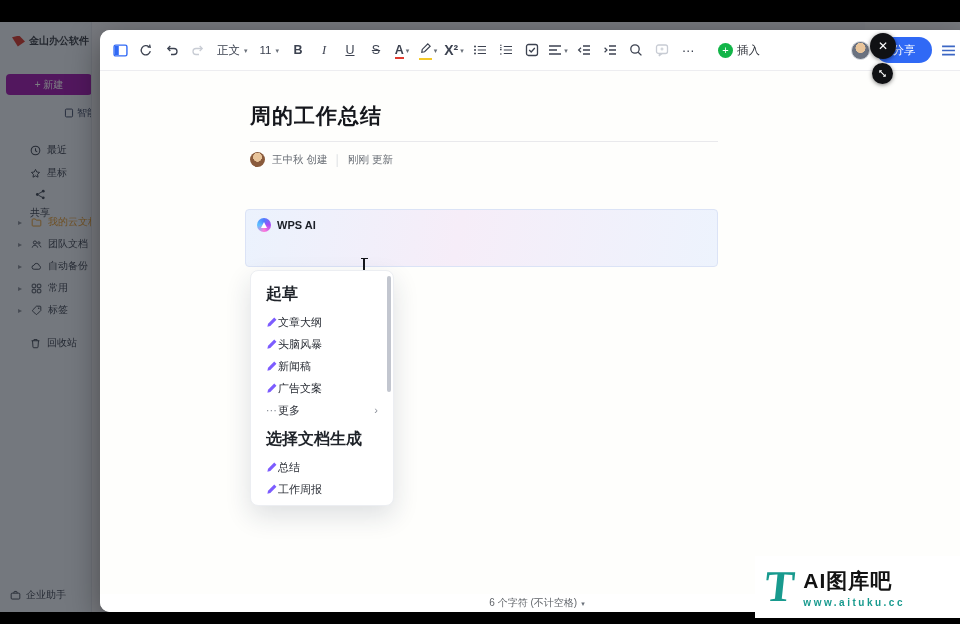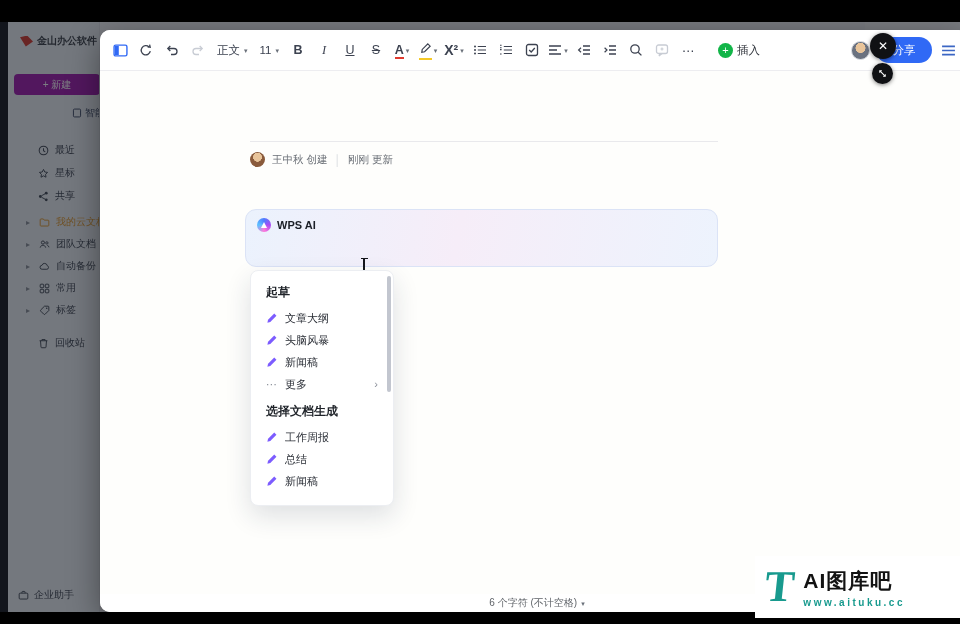--- a/index.html
+++ b/index.html
@@ -2,21 +2,21 @@
 <html><head>
 <meta charset="utf-8">
 <style>
   html,body{margin:0;padding:0;background:#000;}
   *{box-sizing:border-box;font-family:"Liberation Sans","DejaVu Sans",sans-serif;}
   .stage{position:relative;width:960px;height:624px;background:#000;overflow:hidden;}
 
   
   .underlay{position:absolute;left:0;top:22px;width:960px;height:590px;background:#f6f7f9;}
   .edge-strip{position:absolute;left:0;top:0;width:8px;height:100%;background:#15181d;}
-  .sidebar{position:absolute;left:8px;top:0;width:92px;height:100%;background:#eef1f5;border-right:1px solid #e2e5ea;overflow:hidden;}
+  .sidebar{position:absolute;left:0;top:0;width:92px;height:100%;background:#eef1f5;border-right:1px solid #e2e5ea;overflow:hidden;}
   .brand{position:absolute;left:12px;top:12px;display:flex;align-items:center;gap:4px;white-space:nowrap;font-size:10px;font-weight:700;color:#3a3f47;}
   .brand-logo{width:13px;height:11px;background:#d63a2f;clip-path:polygon(0 15%,55% 0,100% 55%,45% 100%);flex:0 0 auto;}
   .new-btn{position:absolute;left:6px;top:52px;width:86px;height:21px;background:#a21caf;border-radius:4px;color:#fff;font-size:10px;display:flex;align-items:center;justify-content:center;white-space:nowrap;overflow:hidden;}
   .smartdoc{position:absolute;left:64px;top:84px;display:flex;align-items:center;gap:3px;font-size:10px;color:#44506b;white-space:nowrap;}
   .s-item{position:absolute;display:flex;align-items:center;gap:6px;font-size:10px;color:#3f4754;white-space:nowrap;}
   .s-item .exp{color:#8a8f99;font-size:8px;width:7px;flex:0 0 auto;}
   .s-item svg{flex:0 0 auto;}
   .sel{color:#e09a2f;}
   .assistant{position:absolute;left:10px;top:566px;display:flex;align-items:center;gap:5px;font-size:10px;color:#3f4754;white-space:nowrap;}
   .rail{position:absolute;right:0;top:0;width:95px;height:100%;background:#fafbfc;}
@@ -49,36 +49,36 @@
   .insert-plus{width:15px;height:15px;border-radius:50%;background:#12b548;color:#fff;font-size:11px;display:flex;align-items:center;justify-content:center;line-height:1;}
   .tb-avatar{width:19px;height:19px;border-radius:50%;background:radial-gradient(circle at 50% 35%,#e8c49a 0 35%,#6b7280 37%);border:1px solid #cfd3d9;}
   .share-btn{width:56px;height:26px;background:#3069f5;border-radius:13px;color:#fff;font-size:11.5px;display:flex;align-items:center;justify-content:center;}
 
   .doc-title{position:absolute;left:150px;top:72px;font-size:21px;font-weight:700;color:#15171c;letter-spacing:1px;}
   .title-divider{position:absolute;left:150px;top:111px;width:468px;height:1px;background:#e9e9ec;}
   .meta{position:absolute;left:150px;top:122px;display:flex;align-items:center;gap:7px;font-size:10.5px;color:#6b7077;}
   .meta-avatar{width:15px;height:15px;border-radius:50%;background:radial-gradient(circle at 50% 35%,#e8c49a 0 35%,#8a5b3c 37%);}
   .meta-pipe{color:#d5d8dd;}
 
-  .ai-card{position:absolute;left:145px;top:179px;width:473px;height:58px;border:1px solid #dbe3f6;border-radius:11px;background:linear-gradient(100deg,#ebf2fd 0%,#f6edf8 45%,#edf3fd 100%);}
+  .ai-card{position:absolute;left:145px;top:179px;width:473px;height:58px;border:1px solid #dbe3f6;border-radius:4px;background:linear-gradient(100deg,#ebf2fd 0%,#f6edf8 45%,#edf3fd 100%);}
   .ai-head{position:absolute;left:11px;top:8px;display:flex;align-items:center;gap:6px;font-size:11px;font-weight:700;color:#1b1f27;}
   .ai-logo{width:14px;height:14px;border-radius:50%;background:conic-gradient(#4f7dff,#a94bf4,#ff7ad9,#5bc1ff,#4f7dff);display:flex;align-items:center;justify-content:center;}
   .ai-logo i{width:0;height:0;border-left:3.5px solid transparent;border-right:3.5px solid transparent;border-bottom:6px solid #fff;}
   .ai-input-wrap{position:absolute;left:8px;right:8px;top:30px;height:24px;background:#fff;border:1px solid #e3e8f3;border-radius:6px;display:flex;align-items:center;padding:0 9px;}
   .ai-input{flex:1;border:none;outline:none;background:transparent;font-size:10.5px;color:#2a2e36;}
   .ai-input::placeholder{color:#b3b9c6;}
   .send{color:#97a5e8;display:flex;}
 
   .ibeam{position:absolute;left:263px;top:229px;width:2px;height:12px;background:#15171c;}
   .ibeam::before,.ibeam::after{content:"";position:absolute;left:-2.5px;width:7px;height:1.5px;background:#15171c;}
   .ibeam::before{top:-1.5px}.ibeam::after{bottom:-1.5px}
 
   .ai-menu{position:absolute;left:150px;top:240px;width:144px;height:236px;background:#fff;border:1px solid #eceef2;border-radius:8px;box-shadow:0 10px 26px rgba(30,40,70,.14);padding:10px 0 8px;overflow:hidden;}
-  .m-head{padding:3px 15px 6px;font-size:12px;font-weight:700;color:#1f2329;}
-  .m-item{display:flex;align-items:center;gap:7px;padding:5px 15px;font-size:11px;color:#2a2e36;height:22px;}
+  .m-head{padding:3px 15px 6px;font-size:16px;font-weight:700;color:#1f2329;}
+  .m-item{display:flex;align-items:center;padding:5px 15px;font-size:11px;color:#2a2e36;height:22px;}
   .m-item svg{flex:0 0 auto;}
   .m-more-dots{color:#8a8f99;font-size:11px;letter-spacing:1px;width:12px;}
   .m-chevron{margin-left:auto;color:#8a8f99;font-size:11px;}
   .m-scroll{position:absolute;right:2px;top:5px;width:4px;height:116px;border-radius:2px;background:#c2c6cf;}
 
   .statusbar{position:absolute;left:0;right:0;bottom:0;height:18px;border-radius:0 0 10px 10px;background:#fff;display:flex;align-items:center;font-size:10px;color:#5f6368;padding:0 12px;justify-content:center;}
   .sb-left{display:flex;align-items:center;gap:4px;margin-left:6px;}
   .sb-right{position:absolute;right:62px;display:flex;align-items:center;gap:12px;}
   .sb-div{width:1px;height:10px;background:#e2e4e8;}
   .sb-minus{color:#6a707a;font-size:11px;}
@@ -121,21 +121,21 @@
             <path d="M7 4v3.3l2.2 1.4" fill="none" stroke="currentColor" stroke-width="1.3"></path>
           </svg>
         <span>最近</span>
       </div>
       <div class="s-item" style="left:30px;top:144px;">
         <svg width="11" height="11" viewBox="0 0 14 14">
             <path d="M7 1.8l1.6 3.3 3.6.5-2.6 2.5.6 3.6L7 10l-3.2 1.7.6-3.6L1.8 5.6l3.6-.5z" fill="none" stroke="currentColor" stroke-width="1.2"></path>
           </svg>
         <span>星标</span>
       </div>
-      <div class="s-item" style="left:30px;top:167px;">
+      <div class="s-item" style="left:30px;top:167px;flex-direction:column;">
         <svg width="11" height="11" viewBox="0 0 14 14">
             <circle cx="3" cy="7" r="1.8" fill="currentColor"></circle>
             <circle cx="10.5" cy="2.8" r="1.8" fill="currentColor"></circle>
             <circle cx="10.5" cy="11.2" r="1.8" fill="currentColor"></circle>
             <path d="M4.5 6L9 3.6M4.5 8L9 10.4" stroke="currentColor" stroke-width="1.2"></path>
           </svg>
         <span>共享</span>
       </div>
 
       <div class="s-item sel" style="left:18px;top:193px;">
@@ -326,20 +326,21 @@
       <span class="spacer"></span>
       <span class="tb-avatar"></span>
       <span class="share-btn">分享</span>
       <span class="tbtn" style="color:#3b66c4;">
         <svg width="15" height="15" viewBox="0 0 14 14">
             <path d="M1 3.2h12M1 7h12M1 10.8h12" stroke="currentColor" stroke-width="1.6"></path>
           </svg>
       </span>
     </div>
 
+    <div class="doc-title">周的工作总结</div>
     <div class="title-divider"></div>
     <div class="meta">
       <span class="meta-avatar"></span>
       <span>王中秋 创建</span>
       <span class="meta-pipe">│</span>
       <span>刚刚 更新</span>
     </div>
 
     <div class="ai-card">
       <div class="ai-head">
@@ -366,36 +367,42 @@
           </svg>
         <span>头脑风暴</span>
       </div>
       <div class="m-item">
         <svg width="12" height="12" viewBox="0 0 14 14">
             <path d="M9.6 1.8l2.6 2.6L5 11.6l-3.4.8.8-3.4z" fill="#7c5cff"></path>
           </svg>
         <span>新闻稿</span>
       </div>
       <div class="m-item">
+        <svg width="12" height="12" viewBox="0 0 14 14">
+            <path d="M9.6 1.8l2.6 2.6L5 11.6l-3.4.8.8-3.4z" fill="#7c5cff"></path>
+          </svg>
+        <span>广告文案</span>
+      </div>
+      <div class="m-item">
         <span class="m-more-dots">⋯</span>
         <span>更多</span>
         <span class="m-chevron">›</span>
       </div>
       <div class="m-head" style="padding-top:8px;">选择文档生成</div>
       <div class="m-item">
         <svg width="12" height="12" viewBox="0 0 14 14">
             <path d="M9.6 1.8l2.6 2.6L5 11.6l-3.4.8.8-3.4z" fill="#7c5cff"></path>
           </svg>
+        <span>总结</span>
+      </div>
+      <div class="m-item">
+        <svg width="12" height="12" viewBox="0 0 14 14">
+            <path d="M9.6 1.8l2.6 2.6L5 11.6l-3.4.8.8-3.4z" fill="#7c5cff"></path>
+          </svg>
         <span>工作周报</span>
-      </div>
-      <div class="m-item">
-        <svg width="12" height="12" viewBox="0 0 14 14">
-            <path d="M9.6 1.8l2.6 2.6L5 11.6l-3.4.8.8-3.4z" fill="#7c5cff"></path>
-          </svg>
-        <span>总结</span>
       </div>
       <div class="m-item">
         <svg width="12" height="12" viewBox="0 0 14 14">
             <path d="M9.6 1.8l2.6 2.6L5 11.6l-3.4.8.8-3.4z" fill="#7c5cff"></path>
           </svg>
         <span>新闻稿</span>
       </div>
       <div class="m-scroll"></div>
     </div>
 

